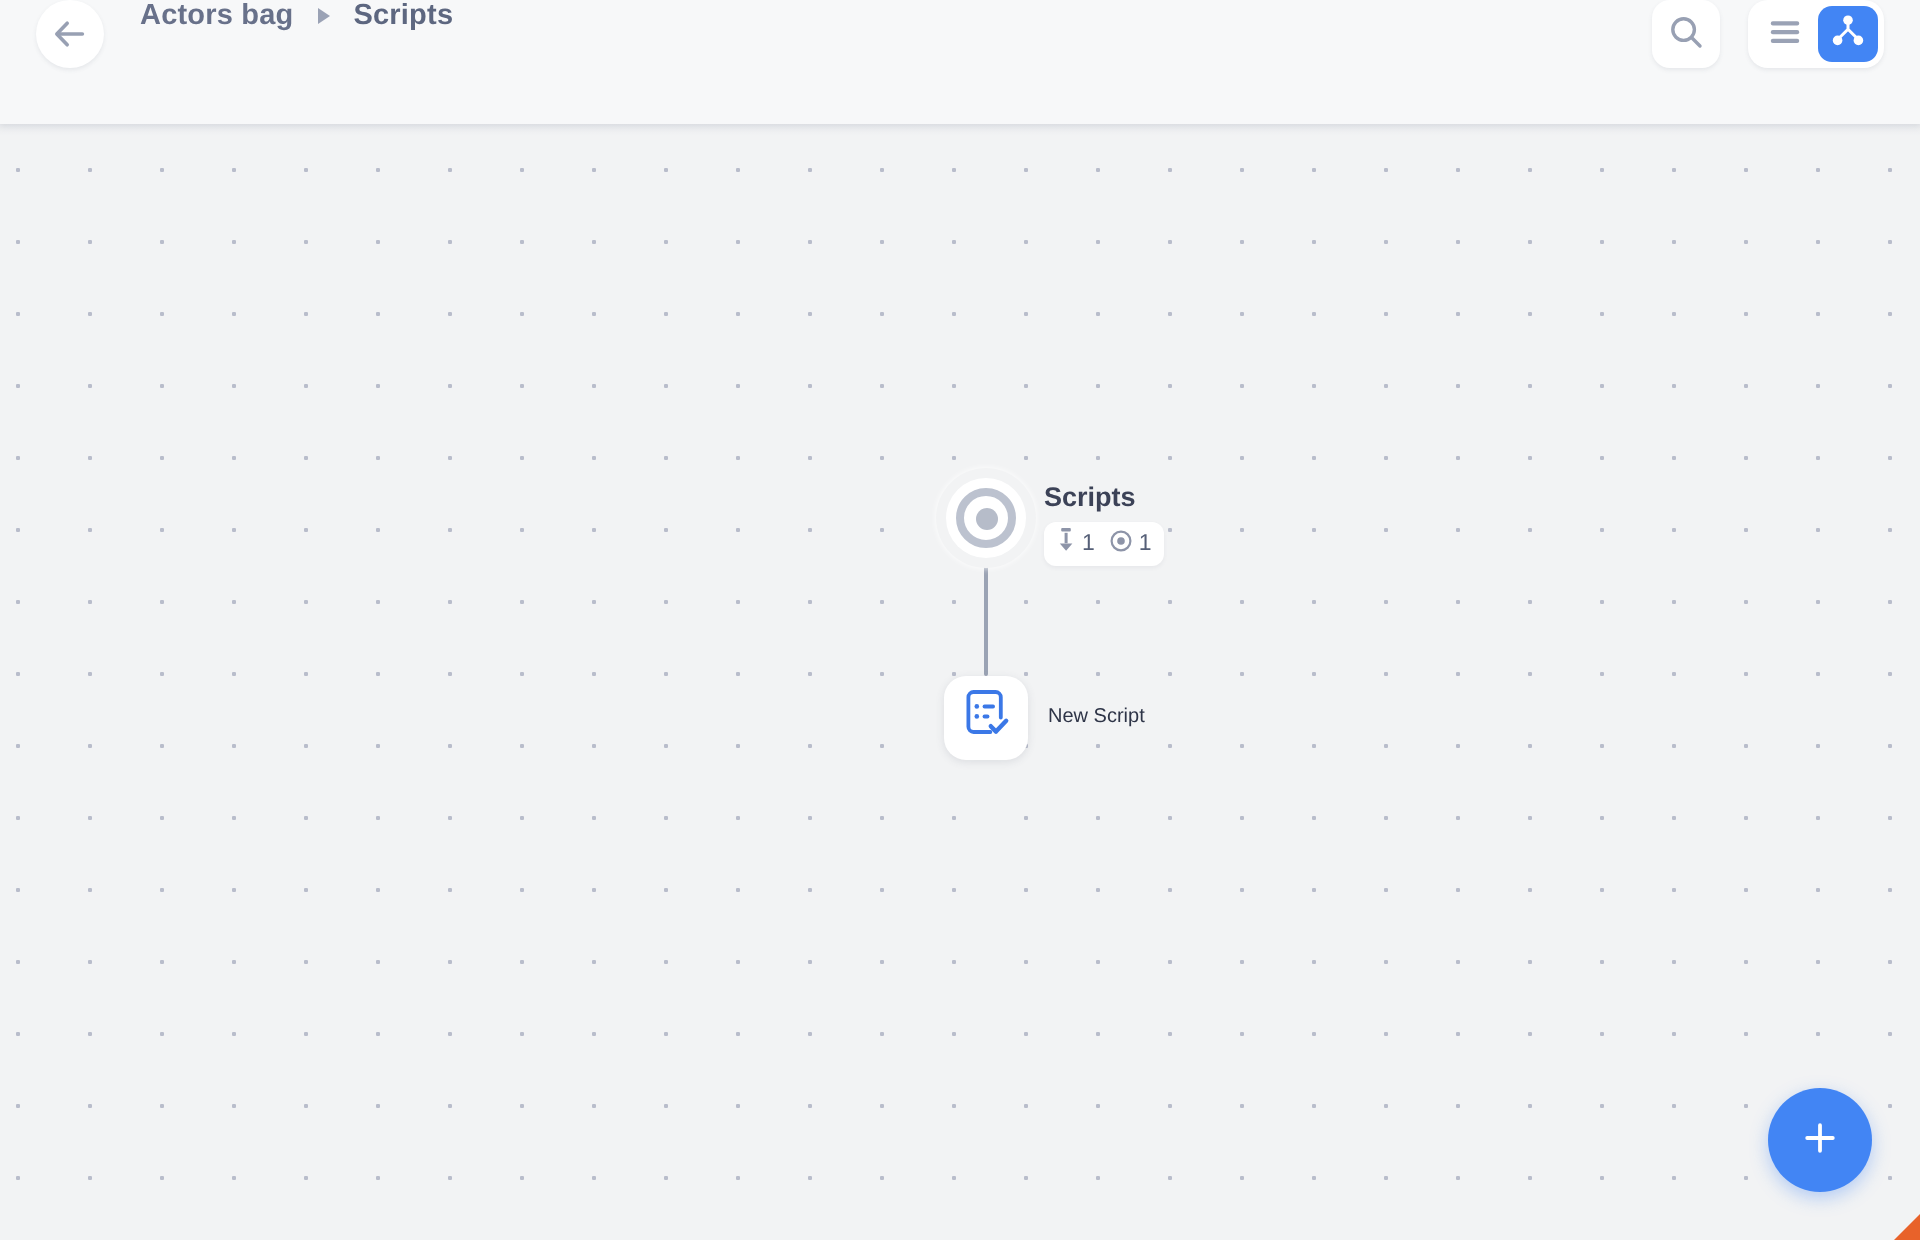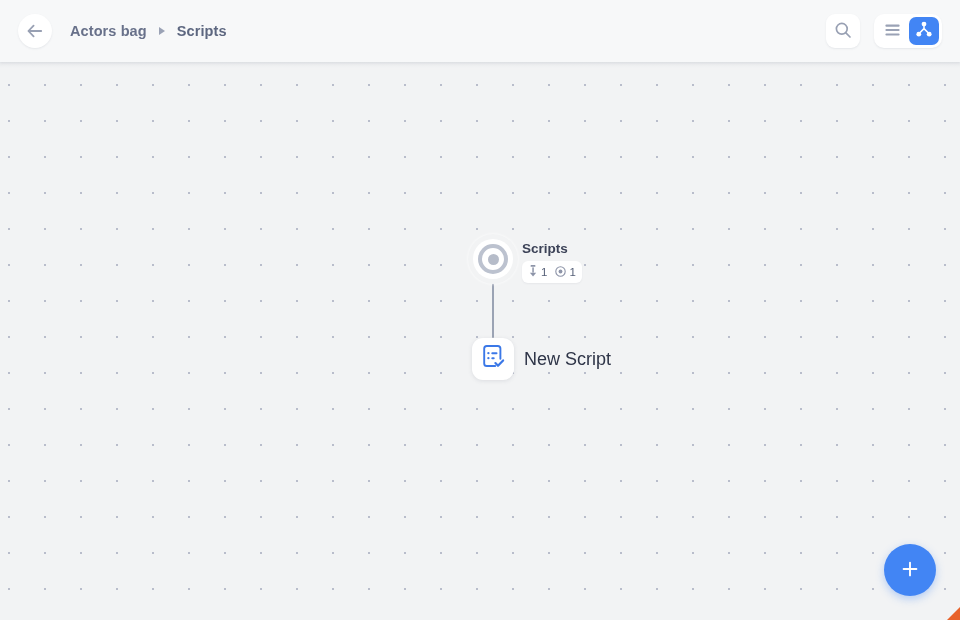--- a/index.html
+++ b/index.html
@@ -33,21 +33,21 @@
 
   
   #header {
     position: absolute;
     top: 0; left: 0;
     width: 960px;
     height: 62px;
     background: #f7f8f9;
     box-shadow: 0 1px 3px rgba(90, 100, 120, 0.13), 0 0 0 0 rgba(0,0,0,0);
     display: flex;
-    align-items: center;
+    align-items: flex-start;
     padding: 0 18px 0 10px;
     z-index: 20;
   }
   
   #header:after {
     content: "";
     position: absolute;
     left: 0; right: 0; bottom: -6px;
     height: 6px;
     background: linear-gradient(to bottom, rgba(120,130,150,0.07), rgba(120,130,150,0));
@@ -212,21 +212,21 @@
     border-radius: 11px;
     background: #ffffff;
     display: flex;
     align-items: center;
     justify-content: center;
     cursor: pointer;
     box-shadow: 0 1px 4px rgba(70,80,100,0.13);
   }
   .script-label {
     position: absolute;
-    font-size: 18px;
+    font-size: 10px;
     color: #2e3447;
     white-space: nowrap;
     line-height: 16px;
   }
 
   
   .fab {
     position: absolute;
     width: 52px; height: 52px;
     border-radius: 50%;

